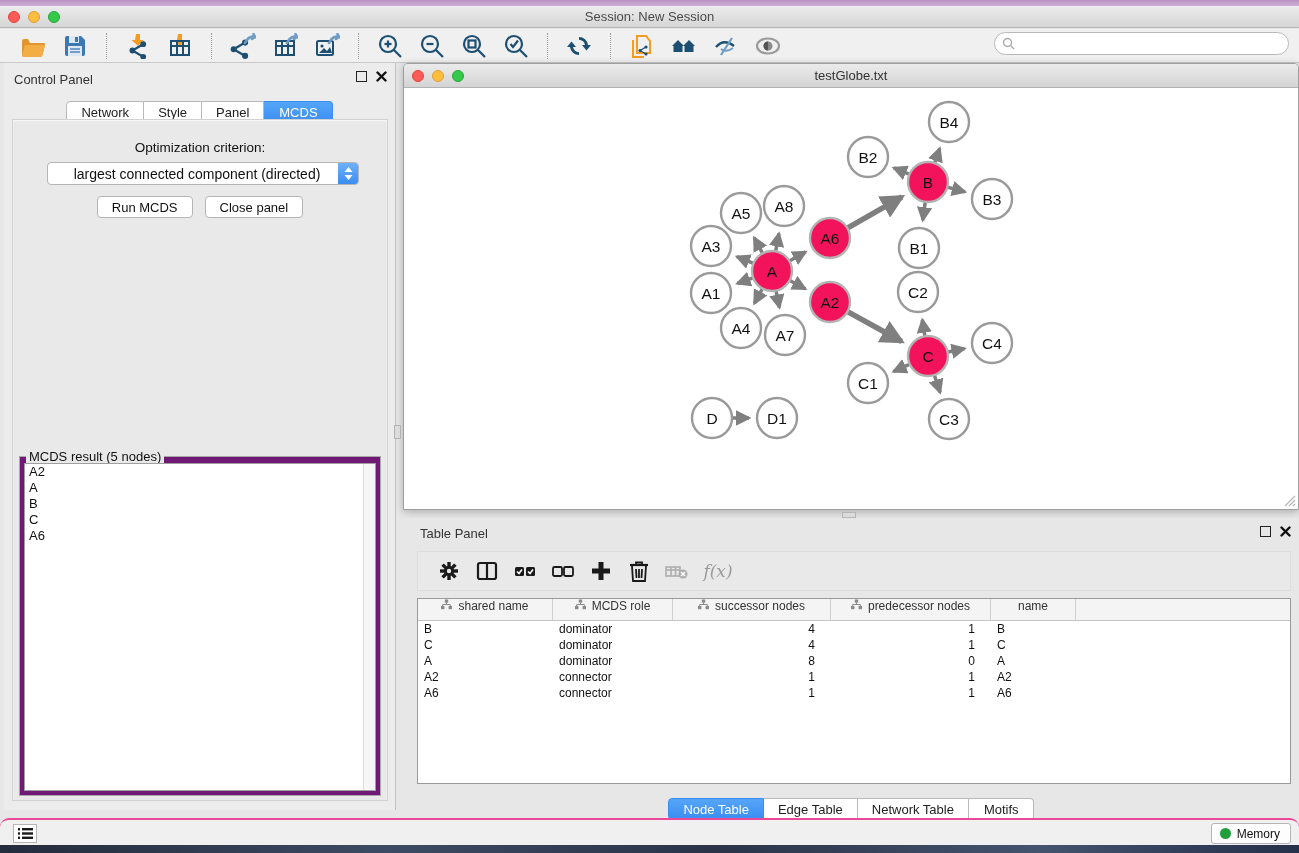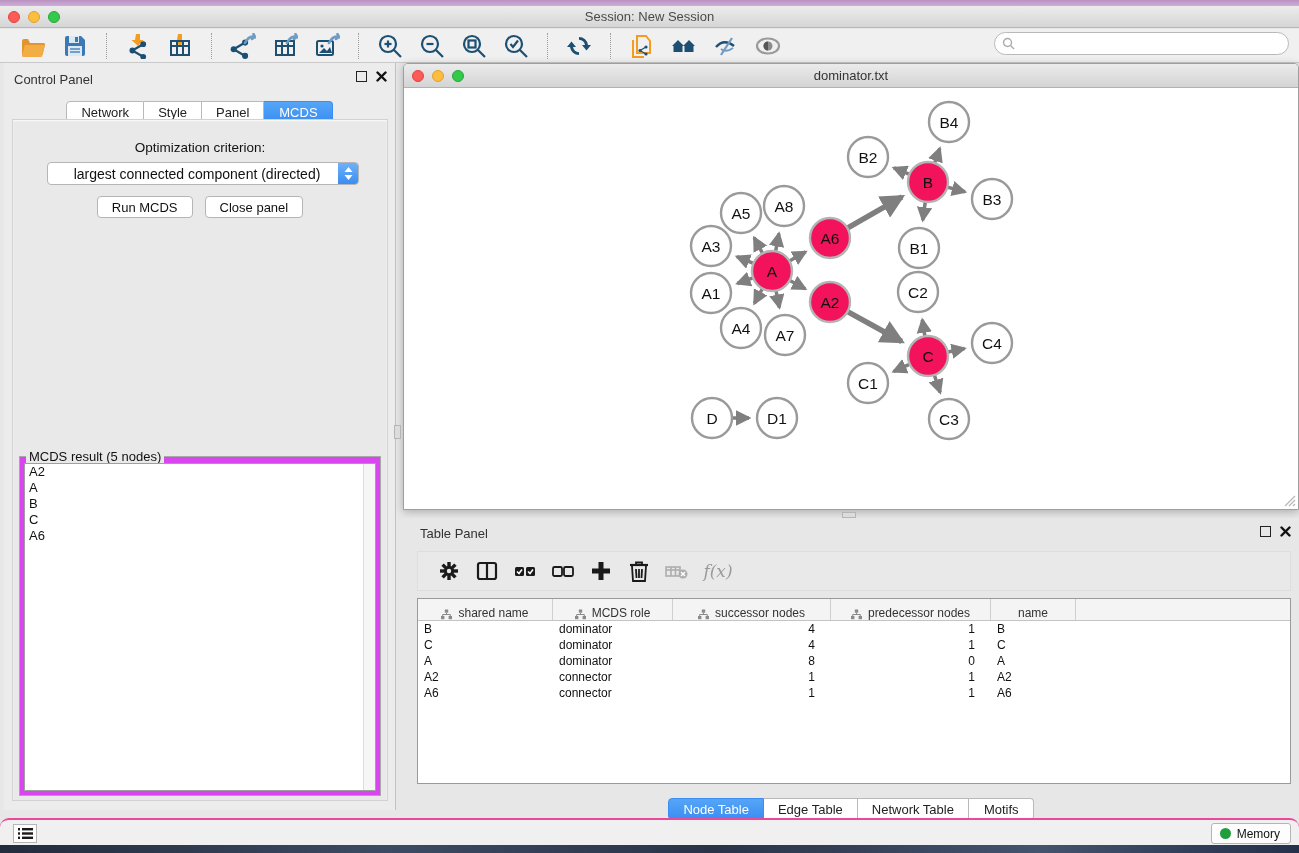--- a/index.html
+++ b/index.html
@@ -55,21 +55,21 @@
     display:flex; align-items:center; }
   .dropdown-text { flex:1; font-size:14px; color:#111; padding-left:8px; white-space:nowrap;text-align:center; }
   .dropdown-stepper { width:20px; height:21px; border-radius:0 3px 3px 0;
     background:linear-gradient(#6eb1f8,#3b8df2); display:flex; flex-direction:column;
     align-items:center; justify-content:center; gap:1px; }
   .cp-buttons { position:absolute; left:0; width:100%; top:76px; display:flex; justify-content:center; gap:12px; }
   .mac-btn { height:22px; padding:0 14px; background:#fff; border:1px solid #b5b5b5; border-radius:4px;
     font-size:13px; color:#111; display:flex; align-items:center; }
 
   .result-box { position:absolute; left:6px; top:336px; width:362px; height:340px;
-    border:1px solid #a8a8a8; background:#d946ef; }
+    border:1px solid #a8a8a8; background:#701a75; }
   .result-legend { position:absolute; left:6px; top:-8px; background:#e9e9e9; padding:0 3px;
     font-size:13px; color:#111; }
   .result-list { position:absolute; left:4px; top:6px; right:4px; bottom:4px; background:#fff;
     border:1px solid #9f9f9f; overflow:hidden; }
   .result-scroll { position:absolute; right:0; top:0; bottom:0; width:12px; background:#f6f6f6;
     border-left:1px solid #ddd; }
   .result-item { font-size:13px; color:#111; padding:0 4px; line-height:16px; }
 
   
   .net-window { position:absolute; left:403px; top:63px; width:896px; height:447px;
@@ -92,21 +92,21 @@
   .tp-header { position:relative; height:28px; }
   .tp-title { position:absolute; left:17px; top:8px; font-size:13px; color:#333; }
   .tp-toolbar { position:absolute; left:14px; top:33px; width:874px; height:40px; background:#e9e9e9;
     border:1px solid #dedede; display:flex; align-items:center; padding-left:12px; }
   .tp-btn { width:34px; height:30px; display:flex; align-items:center; justify-content:center; margin:0 2px; }
   .fx-label { font-family:"DejaVu Serif", serif; font-style:italic; font-size:17px; color:#9a9a9a; margin-left:6px; }
 
   .data-table { position:absolute; left:14px; top:80px; width:874px; height:186px; background:#fff;
     border:1px solid #9a9a9a; overflow:hidden; }
   .dt-header { display:flex; height:22px; border-bottom:1px solid #c4c4c4; background:#f4f4f4; }
-  .dt-hcell { display:flex; align-items:flex-end; justify-content:center; gap:6px;
+  .dt-hcell { display:flex; align-items:flex-start; justify-content:center; gap:6px;
     font-size:12px; color:#333; border-right:1px solid #cfcfcf; height:100%; }
   .dt-row { display:flex; height:16px; }
   .dt-cell { font-size:12px; color:#111; padding:1px 6px; white-space:nowrap; overflow:hidden; }
   .dt-cell.right { text-align:right; padding-right:16px; }
 
   .tp-tabs { position:absolute; left:0; width:100%; top:272px; display:flex; justify-content:center; }
 
   
   .statusbar { position:absolute; left:0; top:818px; width:1299px; height:40px; background:#f0f0f0;
     border-top:2px solid #ec4899;border-radius:9px; }
@@ -358,21 +358,21 @@
   </div>
 </div>
 
 <div class="net-window">
   <div class="net-titlebar">
     <div class="lights">
       <div class="light red"></div>
       <div class="light yellow"></div>
       <div class="light green"></div>
     </div>
-    <div class="net-title">dominator.txt</div>
+    <div class="net-title">testGlobe.txt</div>
   </div>
   <div class="net-canvas">
     <svg id="graph-svg" width="892" height="419" viewBox="0 0 892 419">
         <defs>
           <marker id="arr" viewBox="0 0 10 10" refX="8.5" refY="5" markerWidth="4.4" markerHeight="4.4" orient="auto">
             <path d="M0 0 L10 5 L0 10 Z" fill="#7f7f7f"></path>
           </marker>
         </defs>
         <line x1="358.5152091186301" y1="166.12522996388856" x2="349.1985635932421" y2="148.69408672284004" stroke="#7f7f7f" stroke-width="3.5" marker-end="url(#arr)"></line>
         <line x1="370.26785463020985" y1="164.2991207530299" x2="373.9166705752291" y2="144.53470105084233" stroke="#7f7f7f" stroke-width="3.5" marker-end="url(#arr)"></line>

